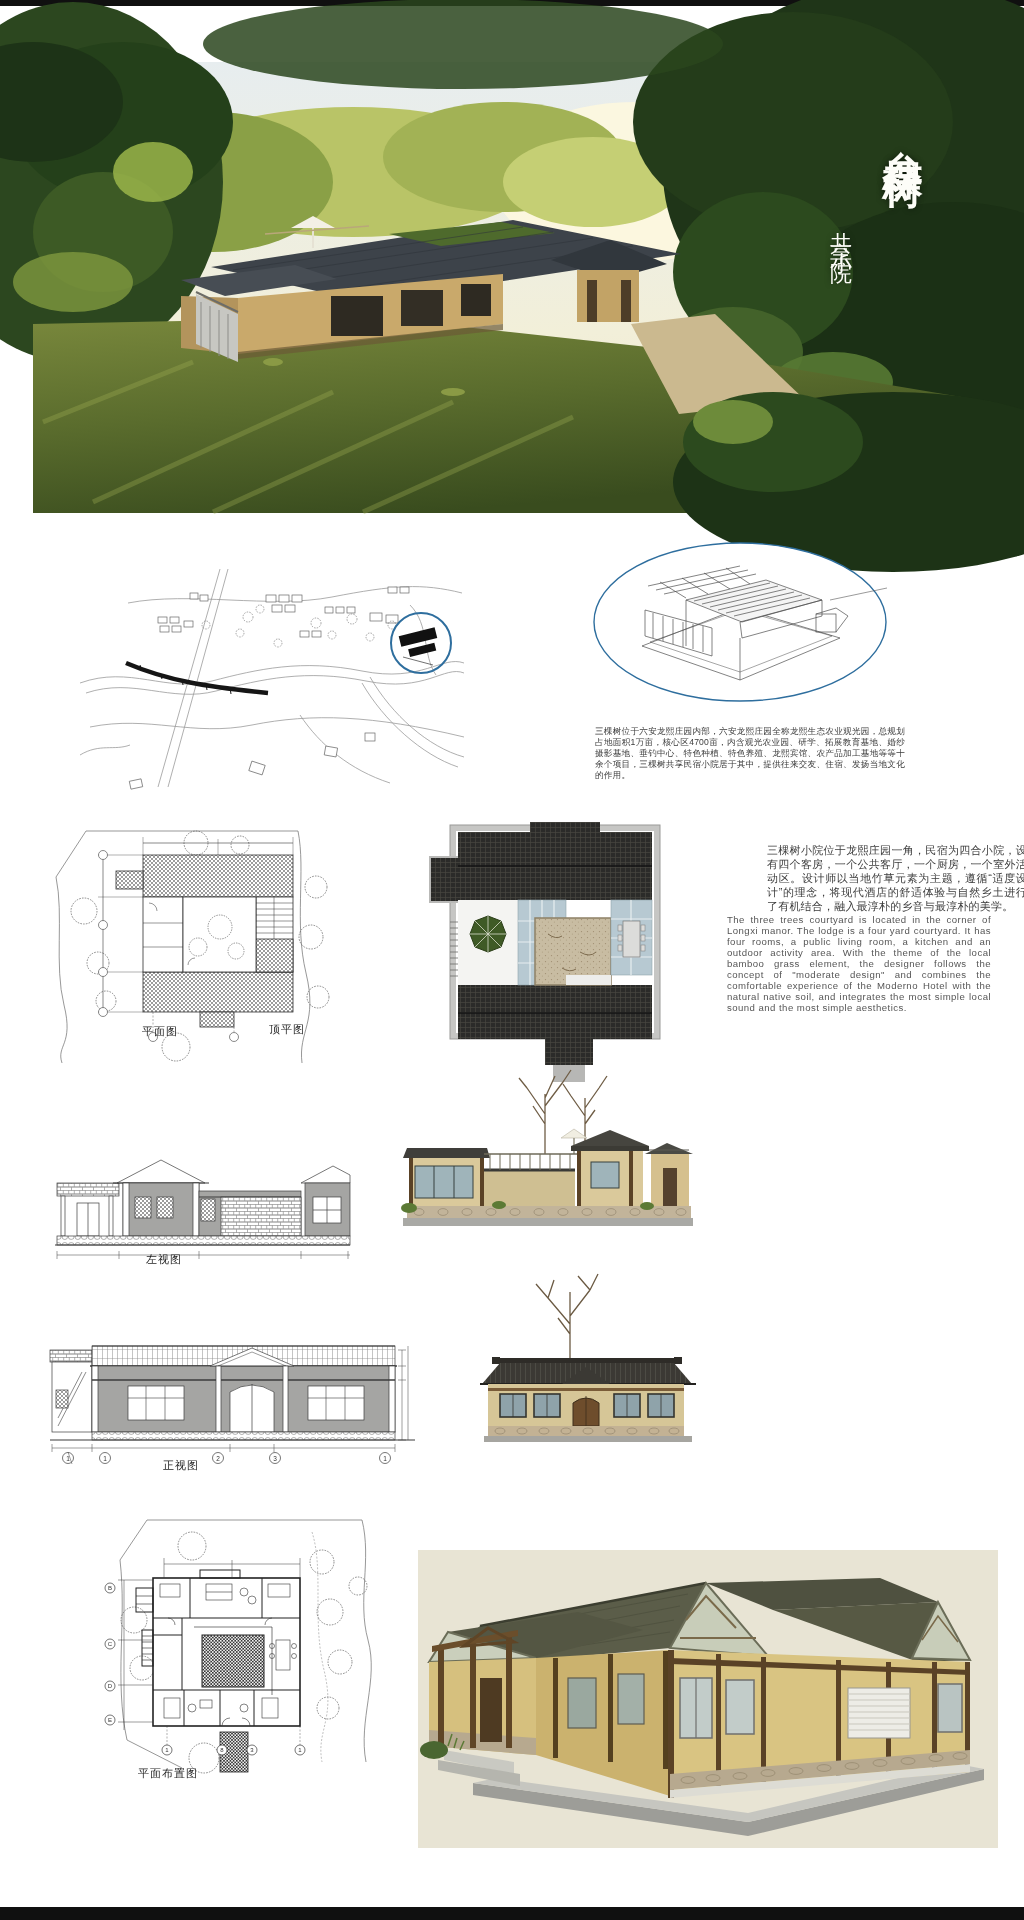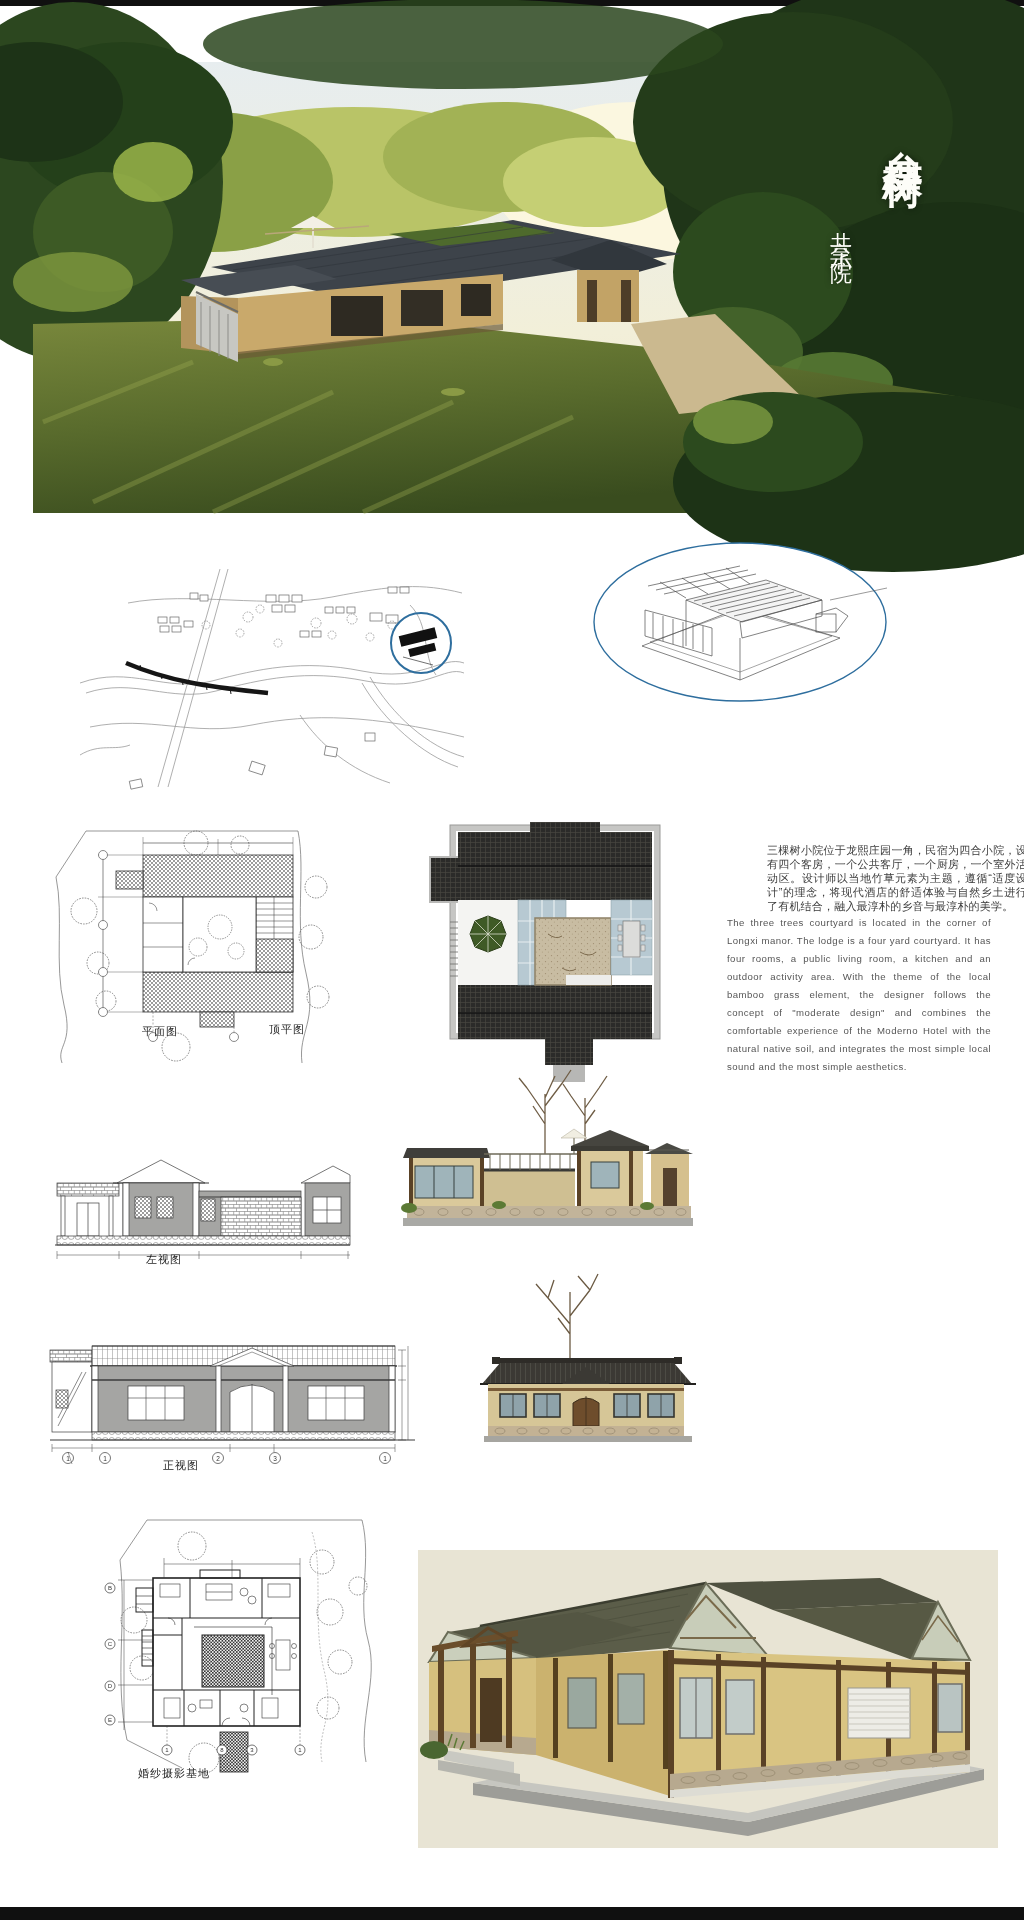--- a/index.html
+++ b/index.html
@@ -9,21 +9,21 @@
   .bar{background:#101010;width:1024px;left:0;}
   .hero{left:33px;top:62px;width:958px;height:451px;}
   .hero svg{display:block;}
   .vtitle{writing-mode:vertical-rl;color:#fdfdf8;font-family:"DejaVu Serif","Liberation Serif",serif;
           text-shadow:0 0 6px rgba(0,0,0,.45);}
   .vtitle.main{font-size:40px;letter-spacing:9px;font-weight:bold;}
   .vtitle.sub{font-size:22px;letter-spacing:10px;}
   .para{color:#3c3c3c;text-align:justify;}
   .para.cn1{font-size:8.6px;line-height:11px;letter-spacing:.2px;}
   .para.cn2{font-size:11px;line-height:14px;letter-spacing:.2px;margin-left:40px;}
-  .para.en{font-size:9.6px;line-height:18px;letter-spacing:.45px;color:#565656;}
+  .para.en{font-size:9.6px;line-height:11px;letter-spacing:.45px;color:#565656;}
   .dlabel{font-size:11px;color:#1e1e1e;letter-spacing:1px;font-family:"DejaVu Sans","Liberation Sans",sans-serif;}
   svg{overflow:visible;}
   svg text{font-family:"Liberation Sans",sans-serif;}
 </style>
 </head>
 <body>
 
 <div class="page">
 
   
@@ -283,20 +283,21 @@
       <polygon points="150,84 232,62 232,78 152,100"></polygon>
 
       <rect x="226" y="76" width="20" height="18"></rect>
       <path d="M226,76 L246,70 L258,78 L246,94"></path>
       <path d="M150,100 V142 M96,62 V108"></path>
     </g>
     <path d="M240,62 L297,50" stroke="#555" stroke-width="0.6" fill="none"></path>
   </svg>
 
   
+  <div class="abs para cn1" style="left:595px;top:726px;width:310px;">三棵树位于六安龙熙庄园内部，六安龙熙庄园全称龙熙生态农业观光园，总规划占地面积1万亩，核心区4700亩，内含观光农业园、研学、拓展教育基地、婚纱摄影基地、垂钓中心、特色种植、特色养殖、龙熙宾馆、农产品加工基地等等十余个项目，三棵树共享民宿小院居于其中，提供往来交友、住宿、发扬当地文化的作用。</div>
 
   
   <svg class="abs" style="left:48px;top:815px;" width="285" height="250" viewBox="0 0 285 250">
     <g fill="none" stroke="#6b6b6b" stroke-width="0.7">
       <path d="M8,62 L38,16 L250,16"></path>
       <path d="M8,62 C16,100 6,150 16,190 S8,230 14,248"></path>
       <path d="M250,16 C258,56 246,108 258,158 S250,216 254,248"></path>
     </g>
     <g fill="none" stroke="#5a5a5a" stroke-width="0.7" stroke-dasharray="1.6,1.2">
       <circle cx="36" cy="96" r="13"></circle>
@@ -646,21 +647,21 @@
         <text x="38" y="188">D</text>
         <text x="38" y="222">E</text>
         <text x="95" y="252">1</text>
         <text x="150" y="252">8</text>
         <text x="180" y="252">3</text>
         <text x="228" y="252">1</text>
       </g>
       <path d="M95,226 V245 M228,226 V245" stroke="#3a3a3a" stroke-width="0.4" stroke-dasharray="2,1.5" fill="none"></path>
     </g>
   </svg>
-  <div class="abs dlabel" style="left:138px;top:1766px;">婚纱摄影基地</div>
+  <div class="abs dlabel" style="left:138px;top:1766px;">平面布置图</div>
 
   
   <svg class="abs" style="left:418px;top:1550px;" width="580" height="298" viewBox="0 0 580 298">
     <rect width="580" height="298" fill="#e8e4d4"></rect>
     <g>
       <polygon points="55,245 330,286 566,230 566,219 330,272 55,233" fill="#9d9d98"></polygon>
       <polygon points="55,233 330,272 566,219 540,214 330,263 78,228" fill="#c6c6c0"></polygon>
     </g>
     <g>
 

